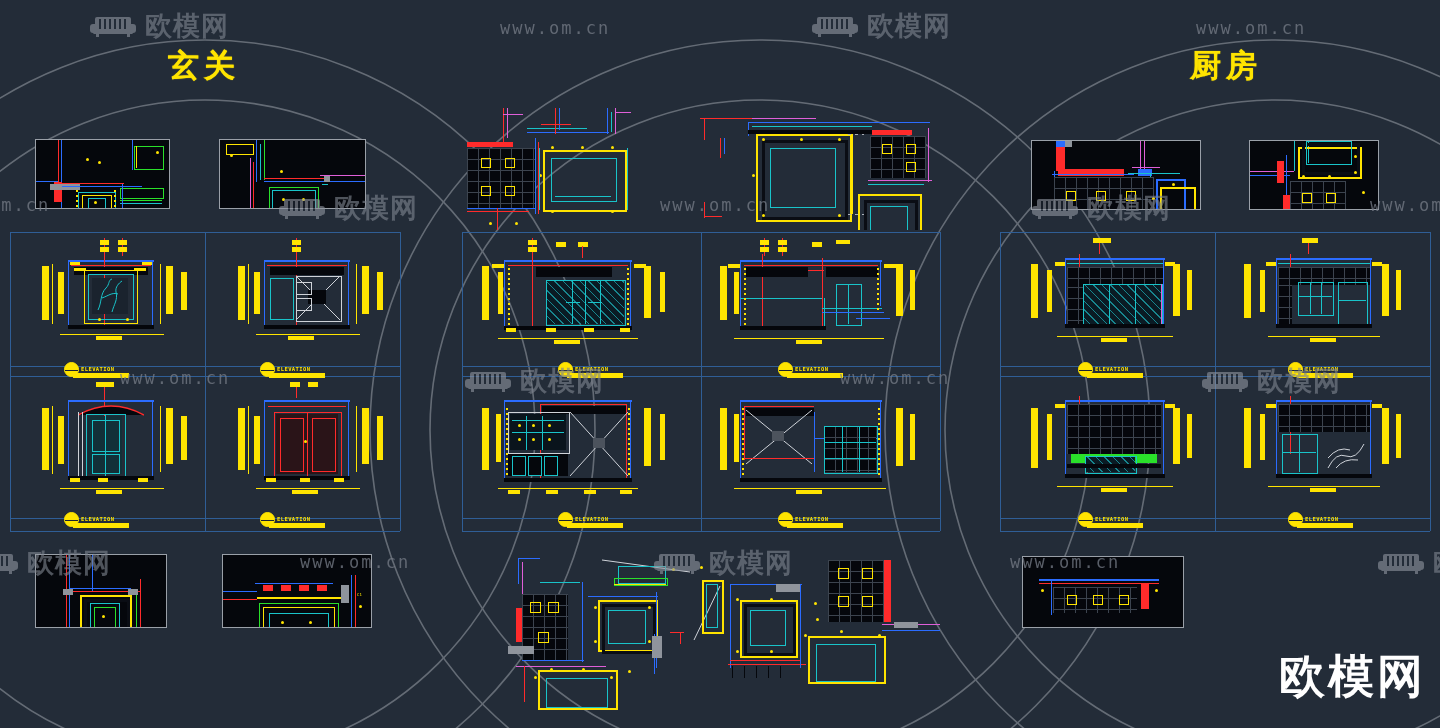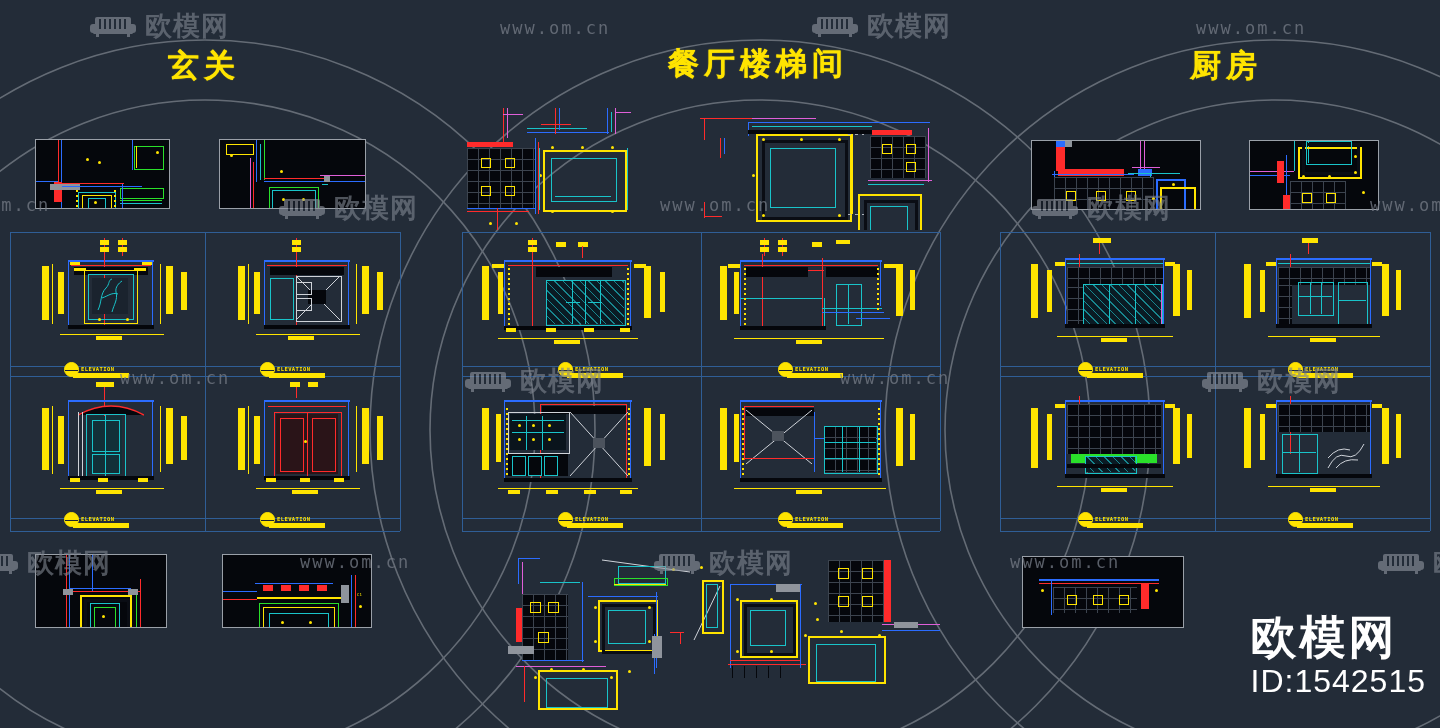--- a/index.html
+++ b/index.html
@@ -165,21 +165,20 @@
     <div class="frameline h-line" style="left:1000px;top:366px;width:430px;"></div>
     <div class="frameline h-line" style="left:1000px;top:376px;width:430px;"></div>
     <div class="frameline h-line" style="left:1000px;top:518px;width:430px;"></div>
     <div class="frameline h-line" style="left:1000px;top:531px;width:430px;"></div>
     <div class="frameline v-line" style="left:1000px;top:232px;height:299px;"></div>
     <div class="frameline v-line" style="left:1215px;top:232px;height:299px;"></div>
     <div class="frameline v-line" style="left:1430px;top:232px;height:299px;"></div>
   </div>
 
   <div class="sec-title" style="left:168px;top:50px;">玄关</div>
-  <div class="sec-title" style="left:668px;top:48px;">餐厅楼梯间</div>
   <div class="sec-title" style="left:1190px;top:50px;">厨房</div>
 
   <div class="panel boxed" style="left:35px;top:139px;width:133px;height:68px;">
     <div class="fill c-blk" style="left:0;top:0;width:133px;height:68px;"></div>
     <div class="ln vt c-red" style="left:22px;top:0;height:46px;"></div>
     <div class="ln vt c-blu" style="left:25px;top:0;height:68px;"></div>
     <div class="fill c-red" style="left:18px;top:42px;width:8px;height:20px;"></div>
     <div class="fill c-gry" style="left:14px;top:44px;width:30px;height:6px;"></div>
     <div class="ln hz c-red" style="left:26px;top:43px;width:62px;"></div>
     <div class="ln hz c-blu" style="left:26px;top:46px;width:80px;"></div>
@@ -1134,16 +1133,15 @@
             <rect x="31" y="6" width="2" height="10"></rect>
             <rect x="36" y="6" width="2" height="10"></rect>
           </g>
       </svg>
       <span class="cn">欧模网</span>
     </div>
   </div>
 
   <div class="brand">
     <div class="bname">欧模网</div>
-    <div class="bid">ID:1542515</div>
   </div>
 
 </div>
 
 </body></html>

